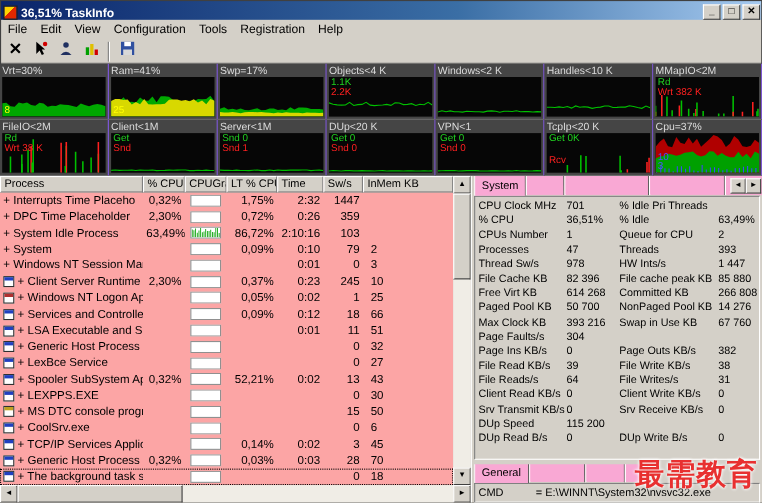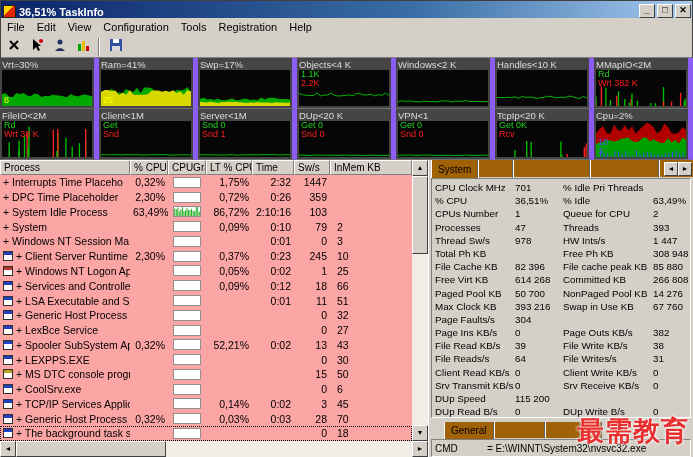--- a/index.html
+++ b/index.html
@@ -16,21 +16,21 @@
 
   
   .menubar{height:18px;display:flex;align-items:center;font-size:11px;padding-left:1px}
   .menu-item{padding:2px 6px;white-space:nowrap}
   .toolbar{height:22px;display:flex;align-items:center;padding:1px 2px;border-bottom:1px solid #808080}
   .tbtn{width:23px;height:20px;display:flex;align-items:center;justify-content:center}
   .tsep{width:0;height:18px;border-left:1px solid #808080;border-right:1px solid #fff;margin:0 4px}
 
   
   .graphs{height:102px;background:#303030;display:grid;grid-template-columns:repeat(7,1fr);grid-template-rows:51px 51px}
-  .gcell{position:relative;background:#454545;border-right:5px solid #8b5cf6;border-bottom:1px solid #6e6e6e;overflow:hidden}
+  .gcell{position:relative;background:#454545;border-right:1px solid #8b5cf6;border-bottom:1px solid #6e6e6e;overflow:hidden}
   .glabel{font-size:9.5px;color:#dcdcdc;padding:1px 2px;height:12px;white-space:nowrap;overflow:hidden}
   .gplot{position:absolute;top:12px;left:2px;right:2px;bottom:2px;background:#060606}
   .gplot svg{width:100%;height:100%;display:block}
   .gtext{position:absolute;left:2px;font-size:9px;line-height:9px;white-space:nowrap;z-index:2}
 
   
   .main{position:relative;height:297px}
 
   .ptable{position:absolute;left:0;top:0;width:412px;bottom:16px;background:#fca5a5;overflow:hidden}
   .phead{display:grid;grid-template-columns:130px 38px 38px 46px 42px 36px 82px;height:15px}
@@ -50,28 +50,28 @@
   
   .vscroll{position:absolute;left:412px;width:16px;top:0;bottom:16px;background:#f0ede6}
   .hscroll{position:absolute;left:0;bottom:0;height:16px;width:428px;background:#f0ede6}
   .sbtn{position:absolute;width:16px;height:16px;background:#d4d0c8;border:1px solid;border-color:#fff #404040 #404040 #fff;font-size:7px;line-height:14px;text-align:center;color:#000}
   .vthumb{position:absolute;left:0;top:16px;width:16px;height:78px;background:#d4d0c8;border:1px solid;border-color:#fff #404040 #404040 #fff}
   .hthumb{position:absolute;top:0;left:16px;height:16px;width:150px;background:#d4d0c8;border:1px solid;border-color:#fff #404040 #404040 #fff}
 
   
   .rpanel{position:absolute;left:428px;right:0;top:0;bottom:0;background:#d4d0c8;border-left:1px solid #fff}
   .rtabbar{position:relative;height:18px;display:flex;align-items:flex-end;padding-left:2px;overflow:hidden}
-  .rtab{font-size:10px;padding:18px 6px;background:#a16207;border:1px solid;border-color:#fff #606060 #d4d0c8 #fff;border-radius:2px 2px 0 0;white-space:nowrap;line-height:11px}
+  .rtab{font-size:10px;padding:18px 6px;background:#f9a8d4;border:1px solid;border-color:#fff #606060 #d4d0c8 #fff;border-radius:2px 2px 0 0;white-space:nowrap;line-height:11px}
   .rtab.sel{position:relative;z-index:3;padding-bottom:4px;margin-bottom:-2px}
   .tabarrows{position:absolute;right:1px;top:2px;display:flex;z-index:5}
   .tabarrow{width:14px;height:14px;background:#d4d0c8;border:1px solid;border-color:#fff #404040 #404040 #fff;font-size:7px;line-height:12px;text-align:center}
   .statbox{position:absolute;left:2px;right:2px;top:18px;height:240px;border:1px solid;border-color:#808080 #fff #fff #808080;background:#d4d0c8;padding:2px 0 0 3px;overflow:hidden}
   .srow{display:grid;grid-template-columns:80px 48px 90px auto;height:13.2px;font-size:9.8px;line-height:13px;white-space:nowrap}
   .srow span{overflow:hidden}
-  .btabbar{position:absolute;left:15px;right:2px;top:262px;height:17px;display:flex;align-items:flex-end;overflow:hidden}
+  .btabbar{position:absolute;left:2px;right:2px;top:262px;height:17px;display:flex;align-items:flex-end;overflow:hidden}
   .detailbox{position:absolute;left:2px;right:2px;top:279px;bottom:0;border:1px solid;border-color:#808080 #fff #fff #808080;padding:2px 3px;overflow:hidden}
   .cmdrow{display:grid;grid-template-columns:52px auto;font-size:10px;line-height:13px;white-space:nowrap}
 
   .watermark{position:absolute;right:4px;bottom:8px;font-size:27px;font-weight:bold;letter-spacing:1px;z-index:20;text-shadow:0 0 3px #fff,0 0 3px #fff}
 </style>
 </head>
 <body>
 
 <div class="window">
 
@@ -286,25 +286,25 @@
             <line x1="71" y1="36" x2="71" y2="20.5" stroke="#00c000" stroke-width="1.5"></line>
             <line x1="38" y1="36" x2="38" y2="20.9" stroke="#00c000" stroke-width="1.5"></line>
             <line x1="33" y1="36" x2="33" y2="20.1" stroke="#00c000" stroke-width="1.5"></line>
             <line x1="97" y1="36" x2="97" y2="26.3" stroke="#ff2020" stroke-width="1.5"></line>
             <line x1="72" y1="36" x2="72" y2="33.8" stroke="#00c000" stroke-width="1.5"></line>
             <line x1="99" y1="36" x2="99" y2="22.5" stroke="#ff2020" stroke-width="1.5"></line>
             <line x1="20" y1="36" x2="20" y2="28.9" stroke="#00c000" stroke-width="1.5"></line>
             <line x1="78" y1="36" x2="78" y2="32.9" stroke="#ff2020" stroke-width="1.5"></line>
           </svg>
           <div class="gtext" style="color: rgb(32, 208, 32); top: 0px;">Get 0K</div>
-          <div class="gtext" style="color: rgb(255, 32, 32); top: 9px;">Rcv</div>
-        </div>
-      </div>
-      <div class="gcell">
-        <div class="glabel">Cpu=2%</div>
+          <div class="gtext" style="color: rgb(255, 32, 32); top: 20px;">Rcv</div>
+        </div>
+      </div>
+      <div class="gcell">
+        <div class="glabel">Cpu=37%</div>
         <div class="gplot">
           <svg viewBox="0 0 100 36" preserveAspectRatio="none">
             <polygon points="0,36 0,12.5 4,7.8 8,5.0 12,12.0 16,12.9 20,3.6 24,8.8 28,9.8 32,3.9 36,9.4 40,5.1 44,12.5 48,9.0 52,5.5 56,1.7 60,3.0 64,6.2 68,12.6 72,9.4 76,2.6 80,5.9 84,12.0 88,12.7 92,11.4 96,6.0 100,8.7 100,36" fill="#b00000"></polygon>
             <polygon points="0,36 0,23.0 4,21.2 8,20.8 12,18.7 16,19.5 20,20.6 24,19.7 28,17.8 32,17.3 36,16.8 40,19.9 44,21.3 48,20.1 52,16.6 56,16.8 60,20.6 64,18.2 68,20.6 72,22.0 76,21.9 80,17.0 84,21.7 88,18.7 92,22.8 96,16.8 100,18.7 100,36" fill="#00a000"></polygon>
             <line x1="1" y1="36" x2="1" y2="35.3" stroke="#4040ff"></line>
             <line x1="5" y1="36" x2="5" y2="30.2" stroke="#4040ff"></line>
             <line x1="9" y1="36" x2="9" y2="31.9" stroke="#4040ff"></line>
             <line x1="13" y1="36" x2="13" y2="32.1" stroke="#4040ff"></line>
             <line x1="17" y1="36" x2="17" y2="34.6" stroke="#4040ff"></line>
             <line x1="21" y1="36" x2="21" y2="30.2" stroke="#4040ff"></line>
@@ -666,26 +666,20 @@
             <span>Threads</span>
             <span>393</span>
           </div>
           <div class="srow">
             <span>Thread Sw/s</span>
             <span>978</span>
             <span>HW Ints/s</span>
             <span>1 447</span>
           </div>
           <div class="srow">
-            <span>Total Ph KB</span>
-            <span></span>
-            <span>Free Ph KB</span>
-            <span>308 948</span>
-          </div>
-          <div class="srow">
             <span>File Cache KB</span>
             <span>82 396</span>
             <span>File cache peak KB</span>
             <span>85 880</span>
           </div>
           <div class="srow">
             <span>Free Virt KB</span>
             <span>614 268</span>
             <span>Committed KB</span>
             <span>266 808</span>

